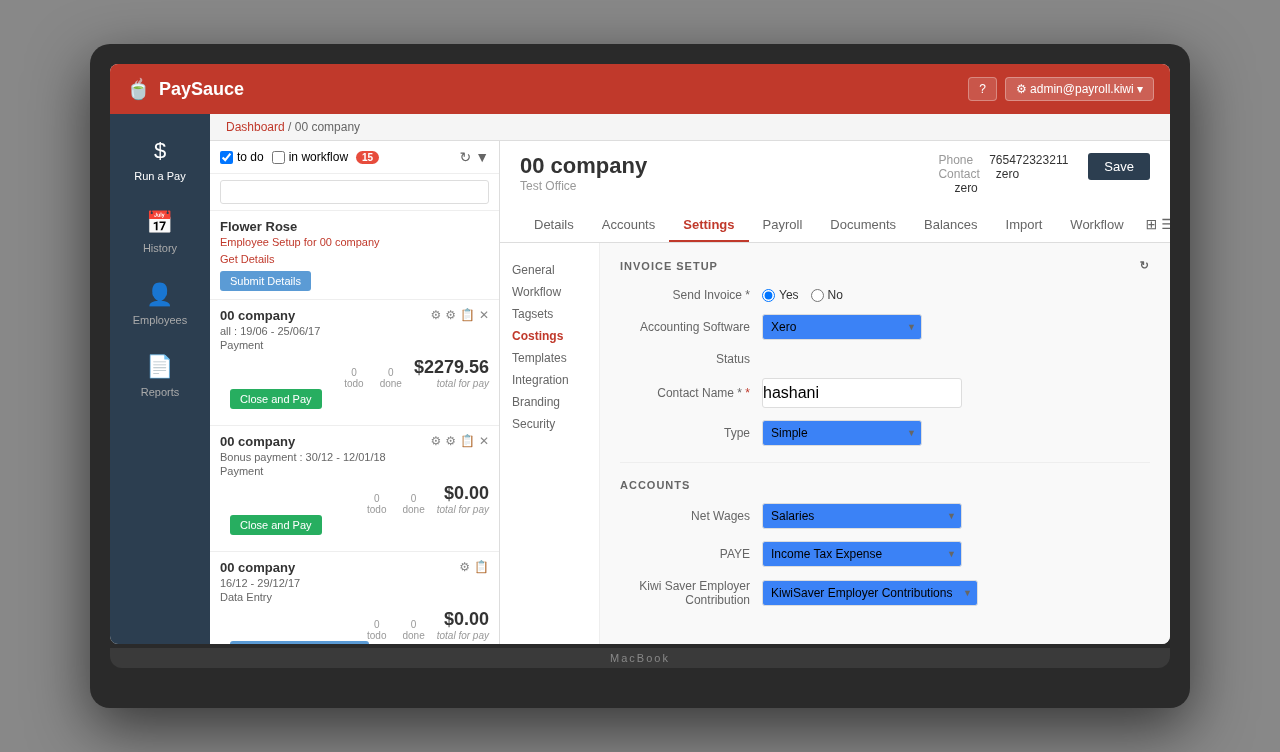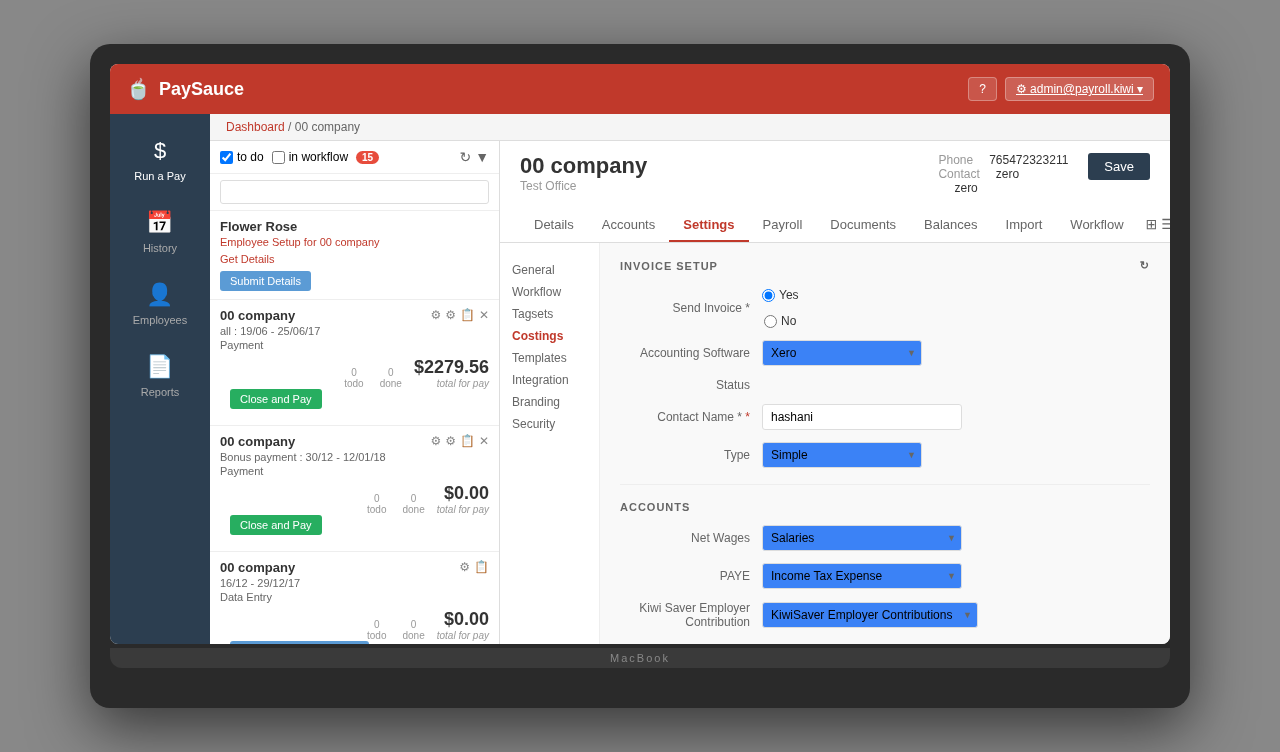--- a/index.html
+++ b/index.html
@@ -48,21 +48,21 @@
     .header-btn {
       background: rgba(255,255,255,0.15);
       border: 1px solid rgba(255,255,255,0.3);
       color: white;
       padding: 4px 10px;
       border-radius: 4px;
       font-size: 12px;
       cursor: pointer;
       display: flex; align-items: center; gap: 4px;
     }
-    .header-btn.admin { background: rgba(255,255,255,0.2); text-decoration: underline; }
+    .header-btn.admin { background: rgba(255,255,255,0.2); }
 
     
     .app-body { display: flex; flex: 1; overflow: hidden; }
     
     
     .sidebar {
       width: 100px;
       background: #2c3e50;
       display: flex;
       flex-direction: column;
@@ -262,21 +262,21 @@
     }
     .form-label {
       width: 130px;
       font-size: 12px;
       color: #666;
       text-align: right;
       flex-shrink: 0;
     }
     .form-label.required::after { content: ' *'; color: #c0392b; }
     
-    .radio-group { display: flex; gap: 12px; align-items: center; font-size: 12px; flex-direction: column; }
+    .radio-group { display: flex; gap: 12px; align-items: center; font-size: 12px; }
     .radio-group label { display: flex; align-items: center; gap: 4px; color: #333; }
     
     .form-select {
       border: 1px solid #ddd;
       border-radius: 3px;
       padding: 5px 24px 5px 8px;
       font-size: 12px;
       background: #3b82f6;
       appearance: none;
       min-width: 160px;
@@ -290,22 +290,22 @@
       top: 50%;
       transform: translateY(-50%);
       font-size: 9px;
       color: #666;
       pointer-events: none;
     }
     
     .form-input {
       border: 1px solid #ddd;
       border-radius: 3px;
-      padding: 5px 8px;
-      font-size: 12px;
+      padding: 5px 0;
+      font-size: 16px;
       min-width: 200px;
     }
     
     .divider { height: 1px; background: #eee; margin: 16px 0; }
     
     .accounts-section-header {
       font-size: 11px;
       font-weight: bold;
       color: #666;
       letter-spacing: 1px;

